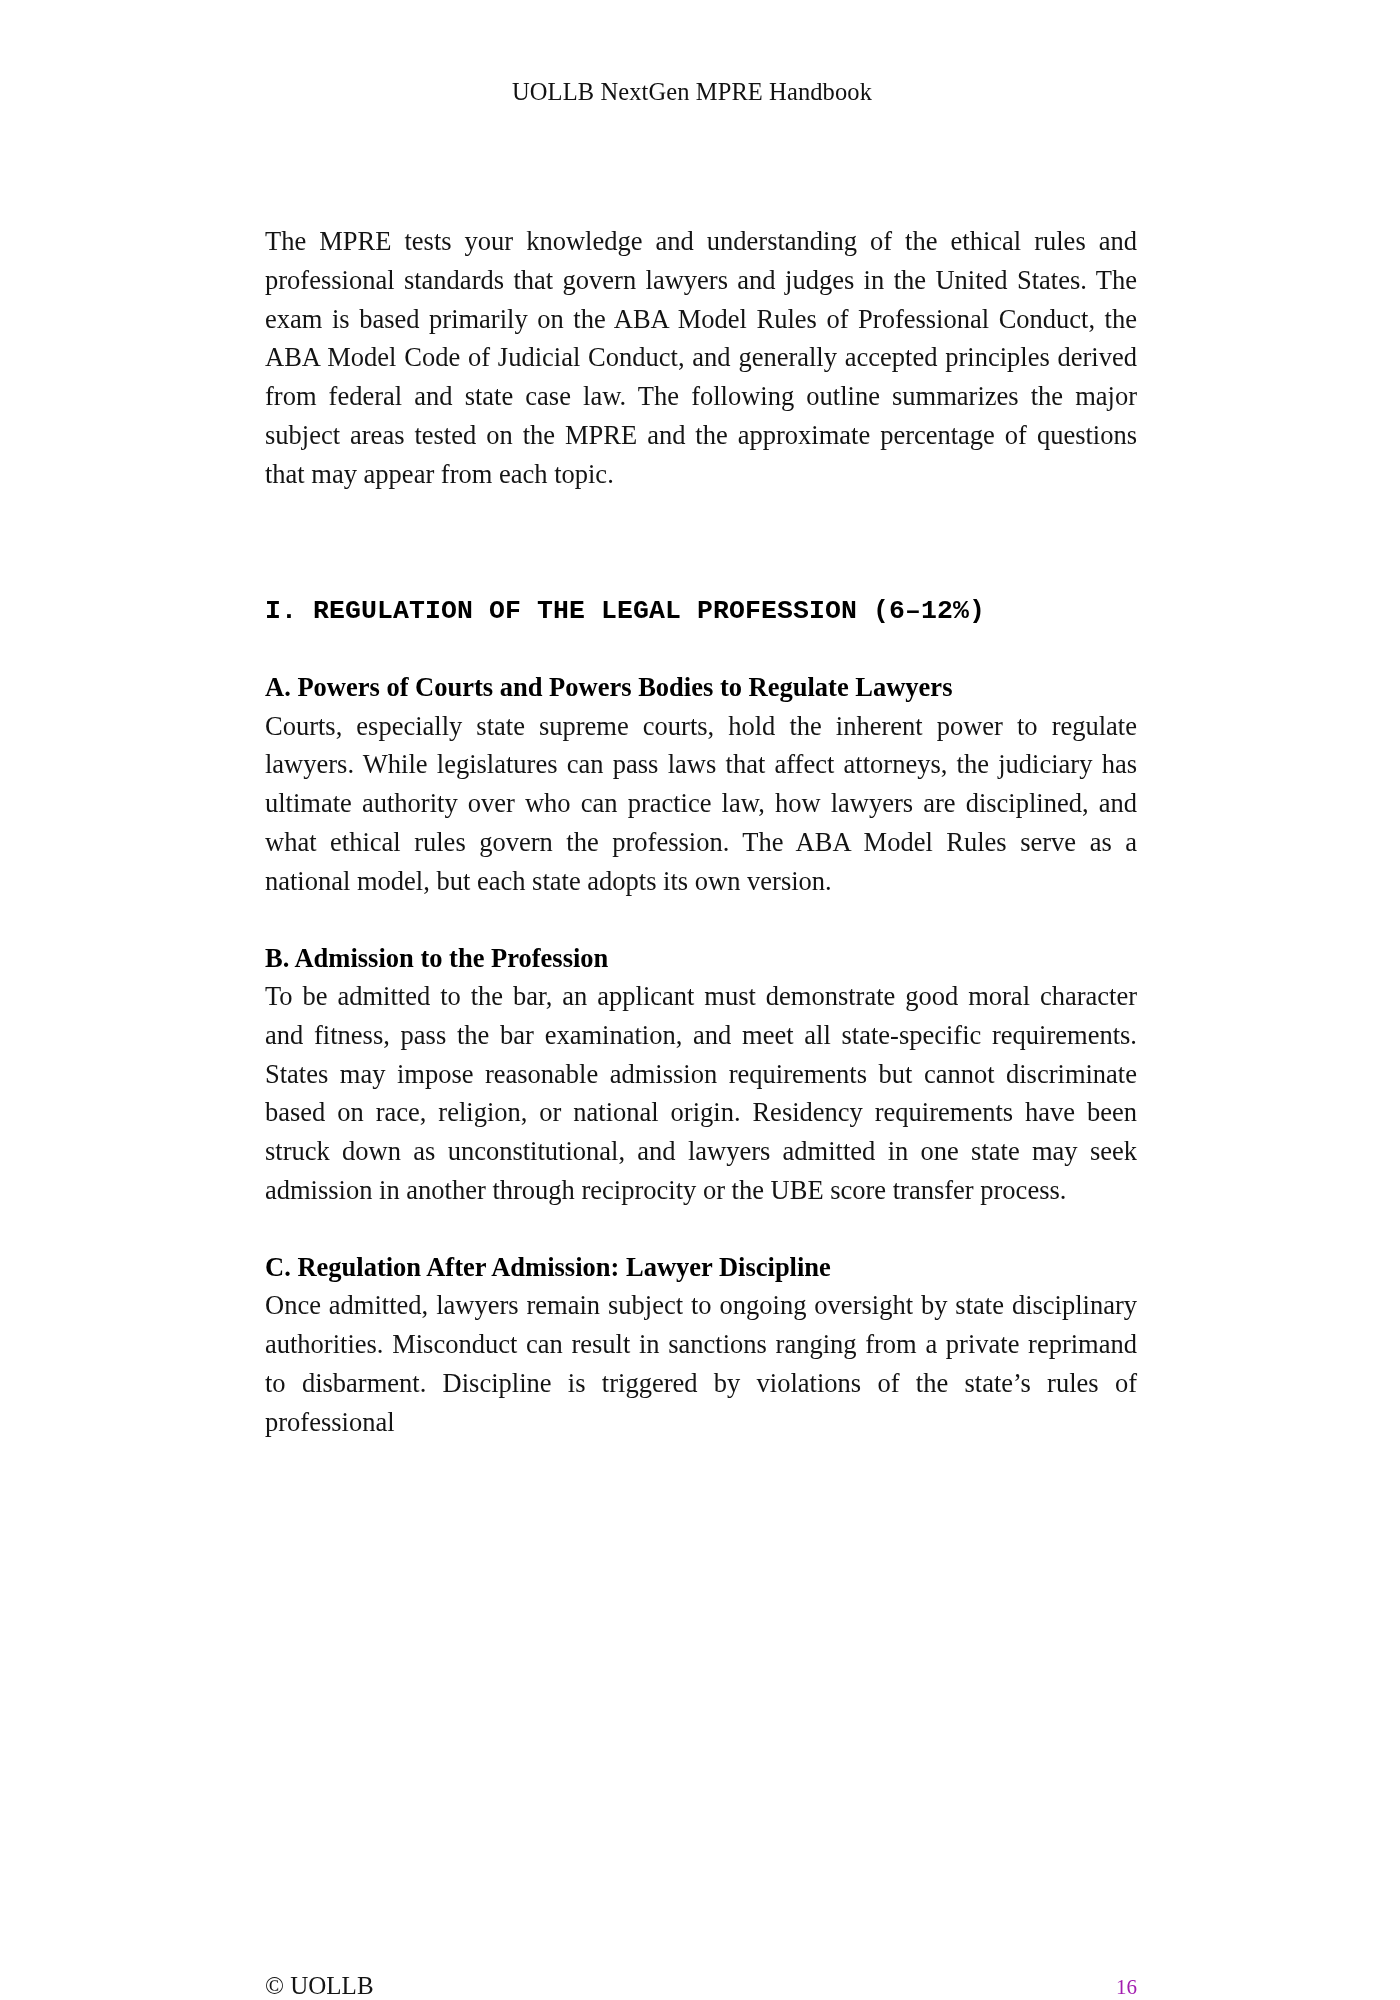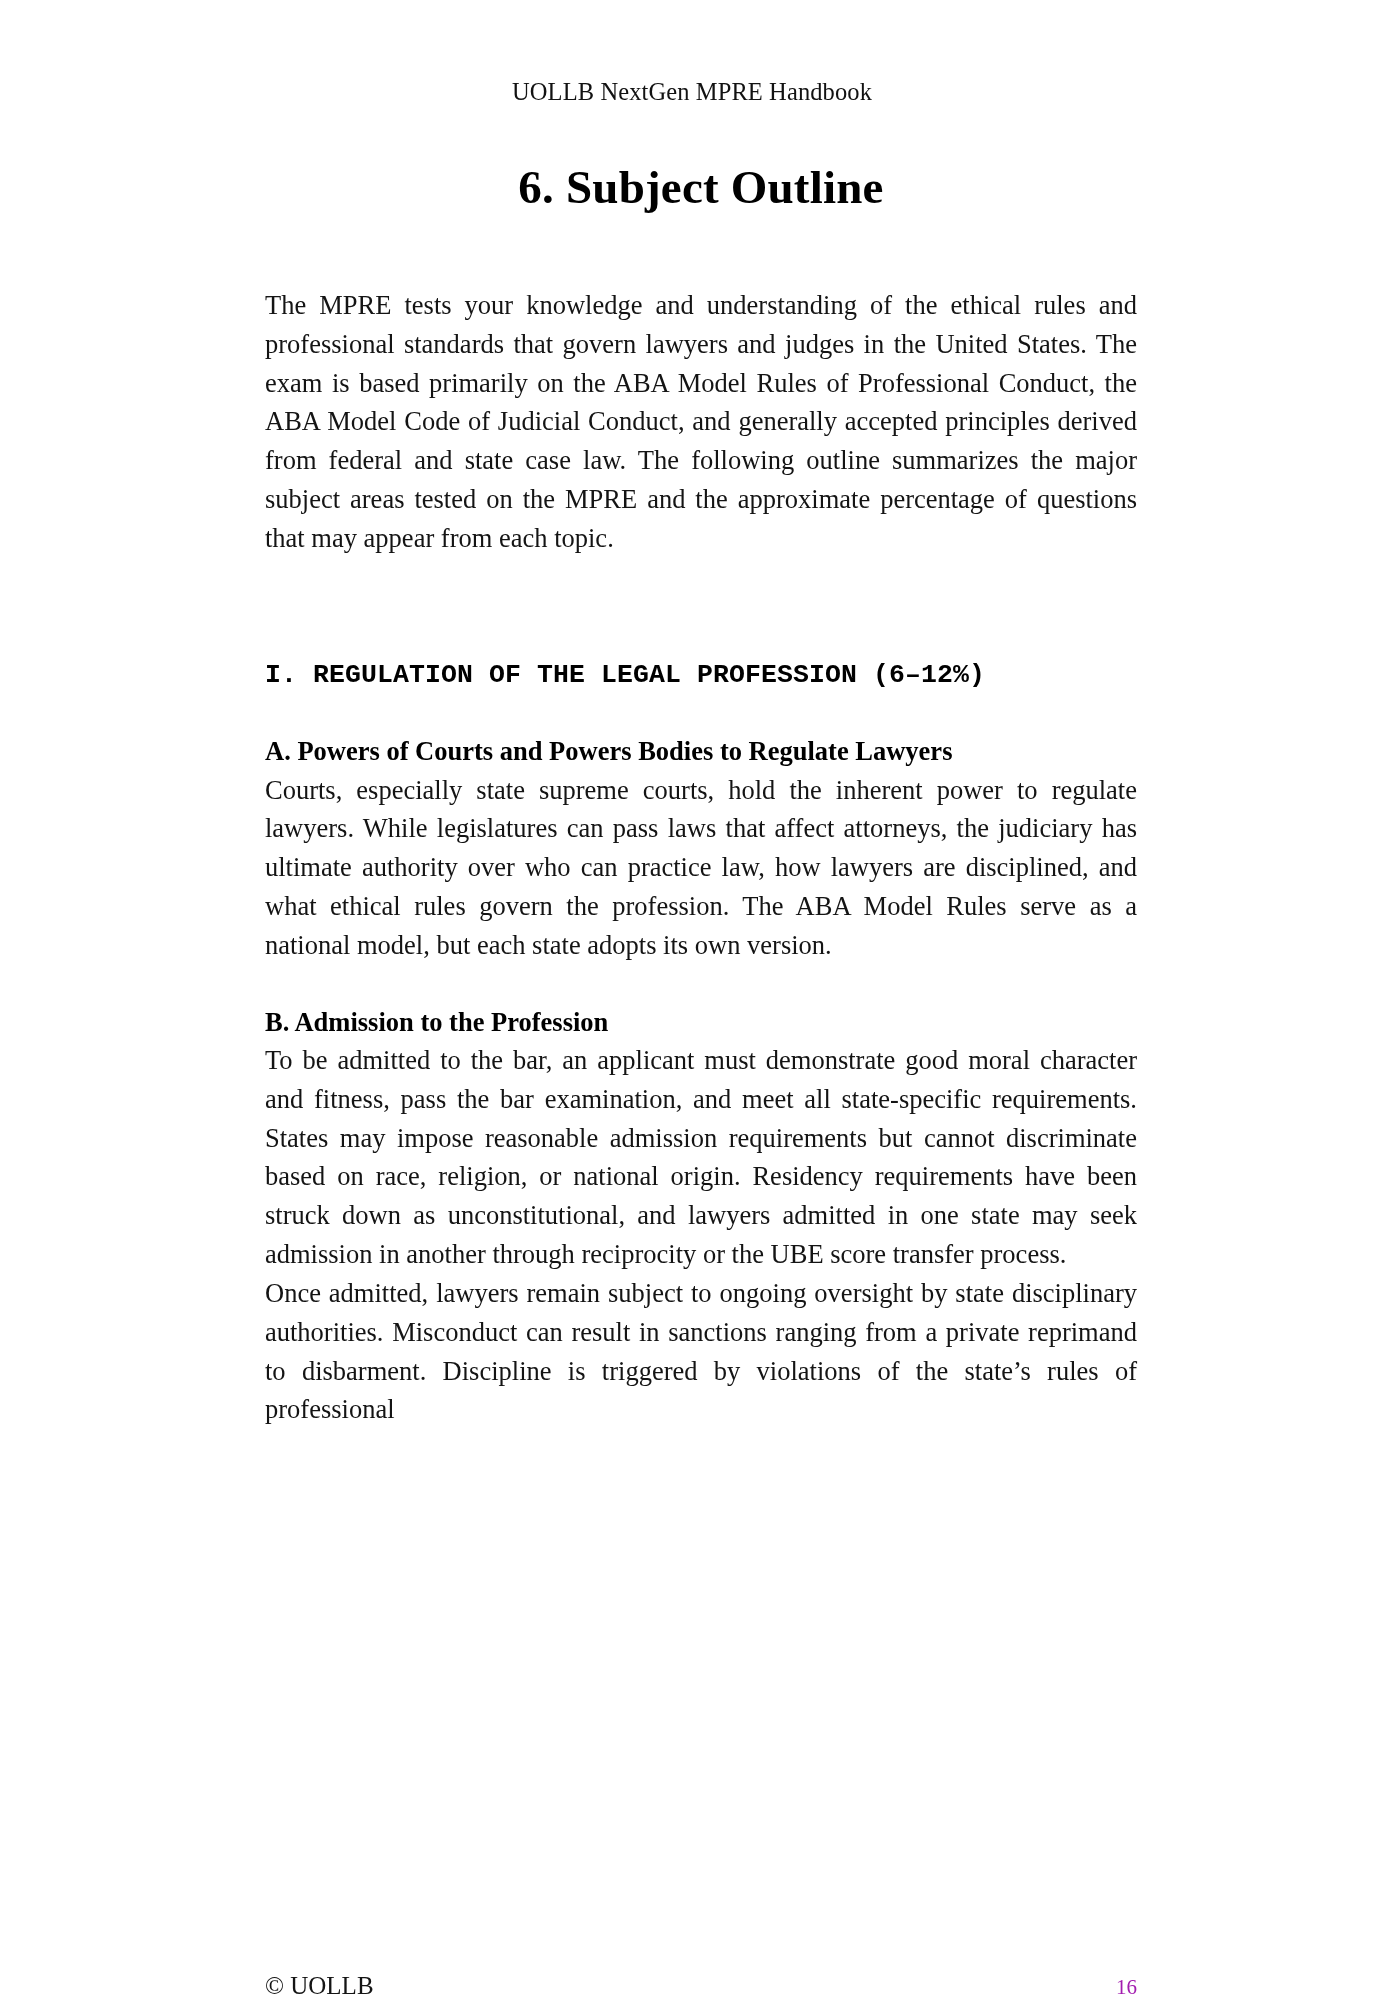--- a/index.html
+++ b/index.html
@@ -102,34 +102,34 @@
 </style>
 </head>
 <body>
 
 <div class="page">
 
   <div class="running-head">UOLLB NextGen MPRE Handbook</div>
 
   <div class="content">
 
-    <h1 class="doc-title">6. Subject Outline</h1>
 
     <p class="body-para intro-para">The MPRE tests your knowledge and understanding of the ethical rules and professional standards that govern lawyers and judges in the United States. The exam is based primarily on the ABA Model Rules of Professional Conduct, the ABA Model Code of Judicial Conduct, and generally accepted principles derived from federal and state case law. The following outline summarizes the major subject areas tested on the MPRE and the approximate percentage of questions that may appear from each topic.</p>
 
     <h2 class="section-heading roman-heading">I. REGULATION OF THE LEGAL PROFESSION (6–12%)</h2>
 
     <h3 class="sub-heading">A. Powers of Courts and Powers Bodies to Regulate Lawyers</h3>
 
     <p class="body-para para-after-heading">Courts, especially state supreme courts, hold the inherent power to regulate lawyers. While legislatures can pass laws that affect attorneys, the judiciary has ultimate authority over who can practice law, how lawyers are disciplined, and what ethical rules govern the profession. The ABA Model Rules serve as a national model, but each state adopts its own version.</p>
 
     <h3 class="sub-heading">B. Admission to the Profession</h3>
 
     <p class="body-para para-after-heading">To be admitted to the bar, an applicant must demonstrate good moral character and fitness, pass the bar examination, and meet all state-specific requirements. States may impose reasonable admission requirements but cannot discriminate based on race, religion, or national origin. Residency requirements have been struck down as unconstitutional, and lawyers admitted in one state may seek admission in another through reciprocity or the UBE score transfer process.</p>
 
+    <h3 class="sub-heading">C. Regulation After Admission: Lawyer Discipline</h3>
 
     <p class="body-para para-after-heading">Once admitted, lawyers remain subject to ongoing oversight by state disciplinary authorities. Misconduct can result in sanctions ranging from a private reprimand to disbarment. Discipline is triggered by violations of the state’s rules of professional</p>
 
   </div>
 
   <div class="footer">
     <span class="footer-left">© UOLLB</span>
     <span class="footer-right">16</span>
   </div>
 

